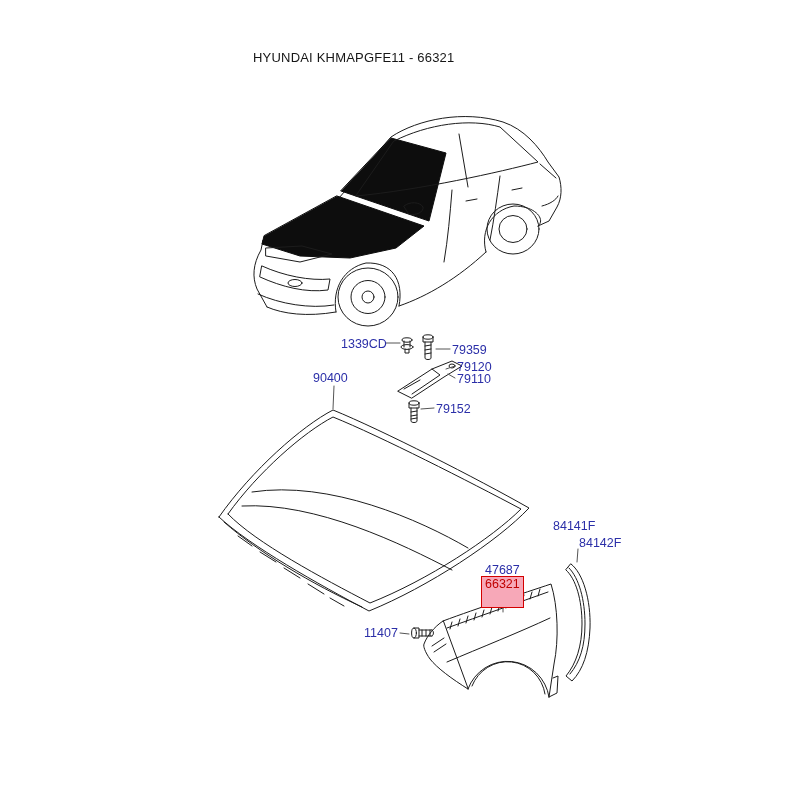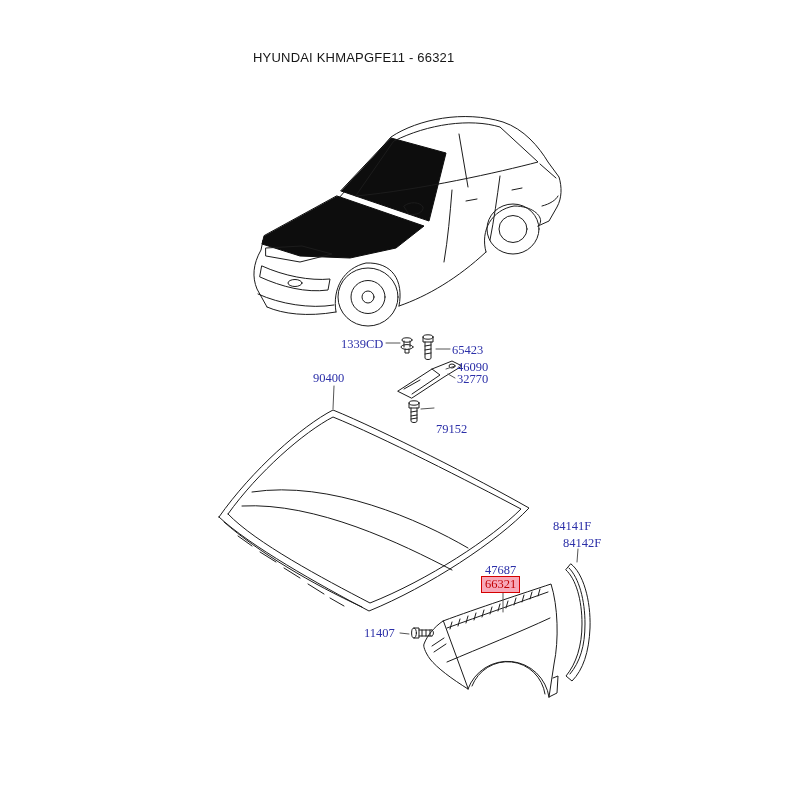--- a/index.html
+++ b/index.html
@@ -13,27 +13,27 @@
   .page{
     position:relative;width:729px;height:800px;background:#ffffff;overflow:hidden;
     font-family:"Liberation Sans", sans-serif;
   }
   .title{
     position:absolute;left:253px;top:50px;font-size:13px;color:#161616;letter-spacing:0.2px;
   }
   svg.art{position:absolute;left:0;top:0;}
   .plabel{
     position:absolute;font-size:12.5px;line-height:14px;color:var(--label-color);
-    white-space:nowrap;cursor:pointer;font-family:Liberation Serif, serif;
+    white-space:nowrap;cursor:pointer;
   }
   .plabel.highlight{
     background:var(--highlight-bg);
     border:1px solid var(--highlight-border);
     color:var(--highlight-text);
-    padding:0 3px 1px 3px;
+    padding:0 3px 16px 3px;
   }
 </style>
 </head>
 <body>
 
 <div class="page">
 
   <div class="title">HYUNDAI KHMAPGFE11 - 66321</div>
 
   <svg class="art" width="800" height="800" viewBox="0 0 800 800">
@@ -150,24 +150,24 @@
         <path d="M334,386 L333,409"></path>
         <path d="M434,408 L421,409"></path>
         <path d="M578,549 L577,562"></path>
         <path d="M503,593 L503,612"></path>
         <path d="M400,633 L409,634"></path>
       </g>
     </g>
   </svg>
 
   <div class="plabel" style="left:341px;top:337px">1339CD</div>
-  <div class="plabel" style="left:452px;top:343px">65423</div>
-  <div class="plabel" style="left:457px;top:360px">46090</div>
-  <div class="plabel" style="left:457px;top:372px">32770</div>
+  <div class="plabel" style="left:452px;top:343px">79359</div>
+  <div class="plabel" style="left:457px;top:360px">79120</div>
+  <div class="plabel" style="left:457px;top:372px">79110</div>
   <div class="plabel" style="left:313px;top:371px">90400</div>
-  <div class="plabel" style="left:436px;top:422px">79152</div>
+  <div class="plabel" style="left:436px;top:402px">79152</div>
   <div class="plabel" style="left:553px;top:519px">84141F</div>
-  <div class="plabel" style="left:563px;top:536px">84142F</div>
+  <div class="plabel" style="left:579px;top:536px">84142F</div>
   <div class="plabel" style="left:485px;top:563px">47687</div>
   <div class="plabel highlight" style="left:481px;top:576px">66321</div>
   <div class="plabel" style="left:364px;top:626px">11407</div>
 
 </div>
 
 </body></html>

